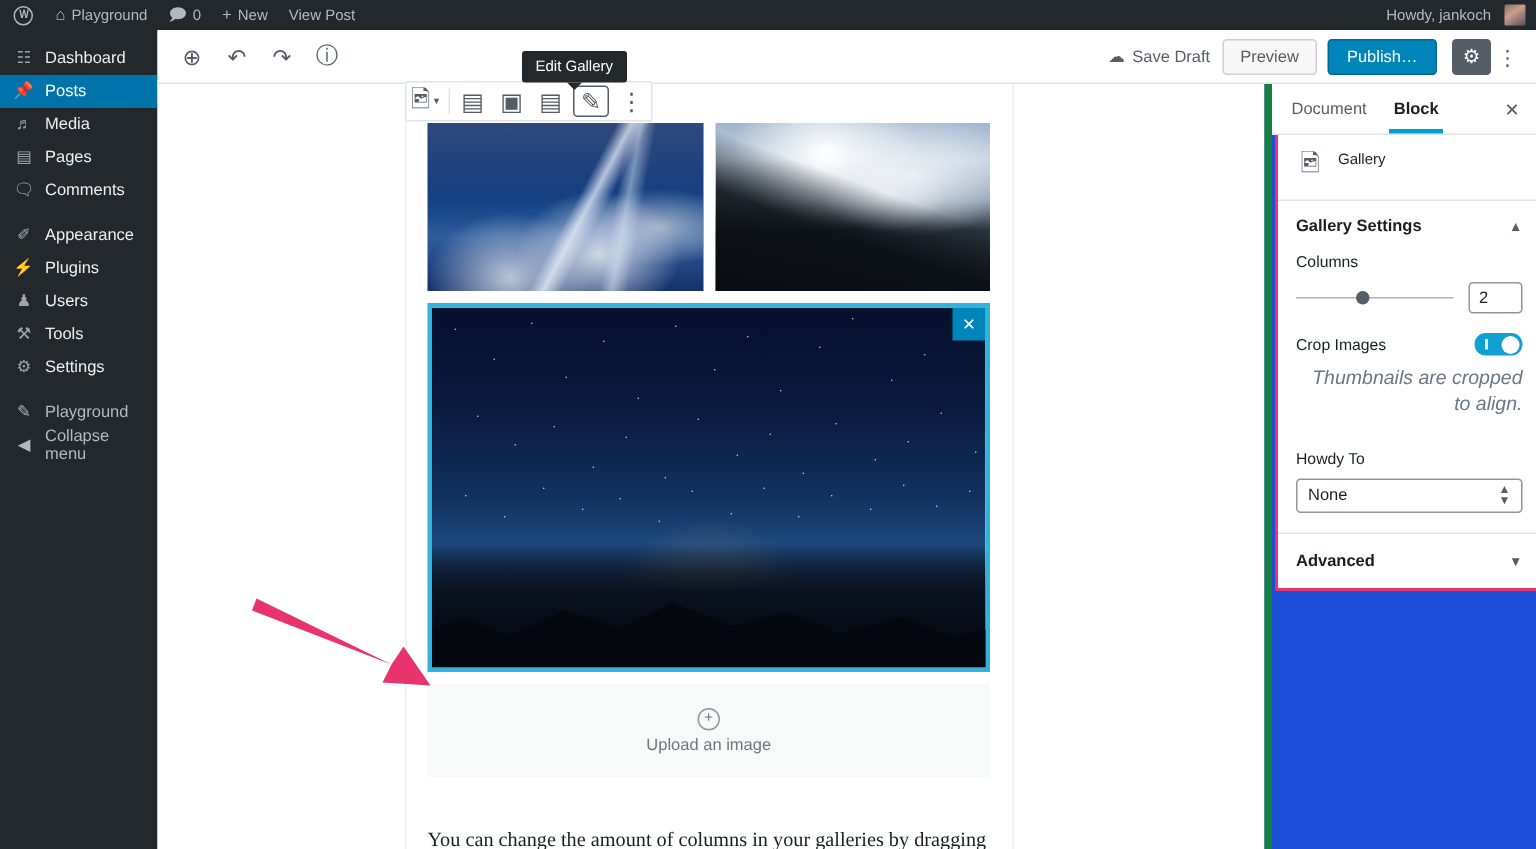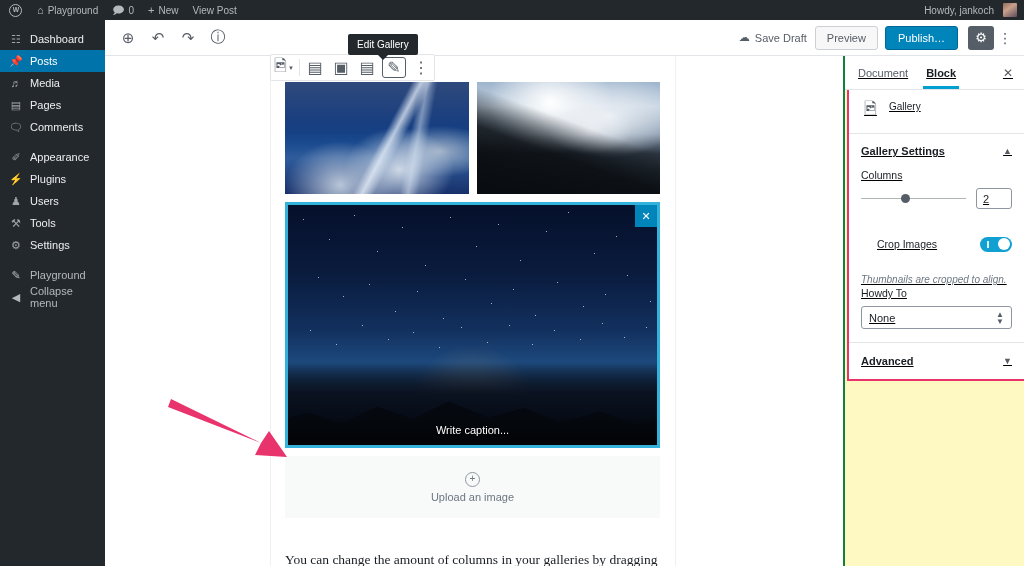--- a/index.html
+++ b/index.html
@@ -228,21 +228,21 @@
     font-family: "Liberation Serif", serif; font-size: 13.5px; color: #191e23;
     line-height: 1.55;
   }
 
   
   .arrow-svg { position: absolute; top: 385px; left: 165px; z-index: 35; }
 
   
   .inspector {
     position: absolute; top: 56px; left: 843px; width: 181px; height: 510px;
-    background: #fef9c3; border-left: 2px solid #15803d; text-decoration: underline;
+    background: #1d4ed8; border-left: 5px solid #15803d;
   }
   .insp-tabs {
     display: flex; align-items: center; height: 34px; background: #fff;
     border-bottom: 1px solid #e2e4e7; padding: 0 4px;
   }
   .insp-tab {
     font-size: 11px; color: #555d66; padding: 0 9px; height: 33px;
     display: flex; align-items: center; position: relative;
   }
   .insp-tab.active { color: #191e23; font-weight: 700; }
@@ -292,21 +292,21 @@
     width: 32px; height: 15px; border-radius: 8px; background: #11a0d2; position: relative;
   }
   .toggle .knob {
     position: absolute; top: 1.5px; right: 2px; width: 12px; height: 12px;
     border-radius: 50%; background: #fff;
   }
   .toggle .bar {
     position: absolute; top: 4px; left: 7px; width: 1.5px; height: 7px; background: #fff; opacity:.85;
   }
   .help-text {
-    font-size: 10px; color: #6c7781; font-style: italic; margin-bottom: 1px; line-height: 1.3;
+    font-size: 13px; color: #6c7781; font-style: italic; margin-bottom: 22px; line-height: 1.3; text-align: right;
   }
   .select {
     height: 23px; border: 1px solid #8d96a0; border-radius: 3px; background: #fff;
     display: flex; align-items: center; padding: 0 7px; font-size: 11px; color: #191e23;
     position: relative;
   }
   .select .arrows {
     position: absolute; right: 7px; top: 50%; transform: translateY(-50%);
     font-size: 8px; line-height: .9; color: #555d66; text-align: center;
   }
@@ -514,23 +514,20 @@
             <span style="left:79%;top:56%"></span>
           <span style="left:85%;top:49%"></span>
             <span style="left:91%;top:55%"></span>
           <span style="left:97%;top:51%"></span>
         </div>
         <div class="mtn"></div>
       </div>
       <div class="remove-x">
         <span>✕</span>
       </div>
-      <div class="caption-bar">
-        <span>Write caption...</span>
-      </div>
     </div>
     <div class="uploader">
       <span class="circ">+</span>
       <span>Upload an image</span>
     </div>
   </div>
 
   <div class="body-para">
     <span>You can change the amount of columns in your galleries by dragging a</span>
   </div>
@@ -571,21 +568,21 @@
           <div class="slider">
             <div class="track"></div>
             <div class="thumb"></div>
           </div>
           <div class="numinput">
             <span>2</span>
           </div>
         </div>
 
         <div class="toggle-row">
-          <span class="field-label" style="margin:16px">Crop Images</span>
+          <span class="field-label" style="margin:0">Crop Images</span>
           <div class="toggle">
             <div class="bar"></div>
             <div class="knob"></div>
           </div>
         </div>
         <div class="help-text">Thumbnails are cropped to align.</div>
 
         <div class="field-label">Howdy To</div>
         <div class="select">
           <span>None</span>

